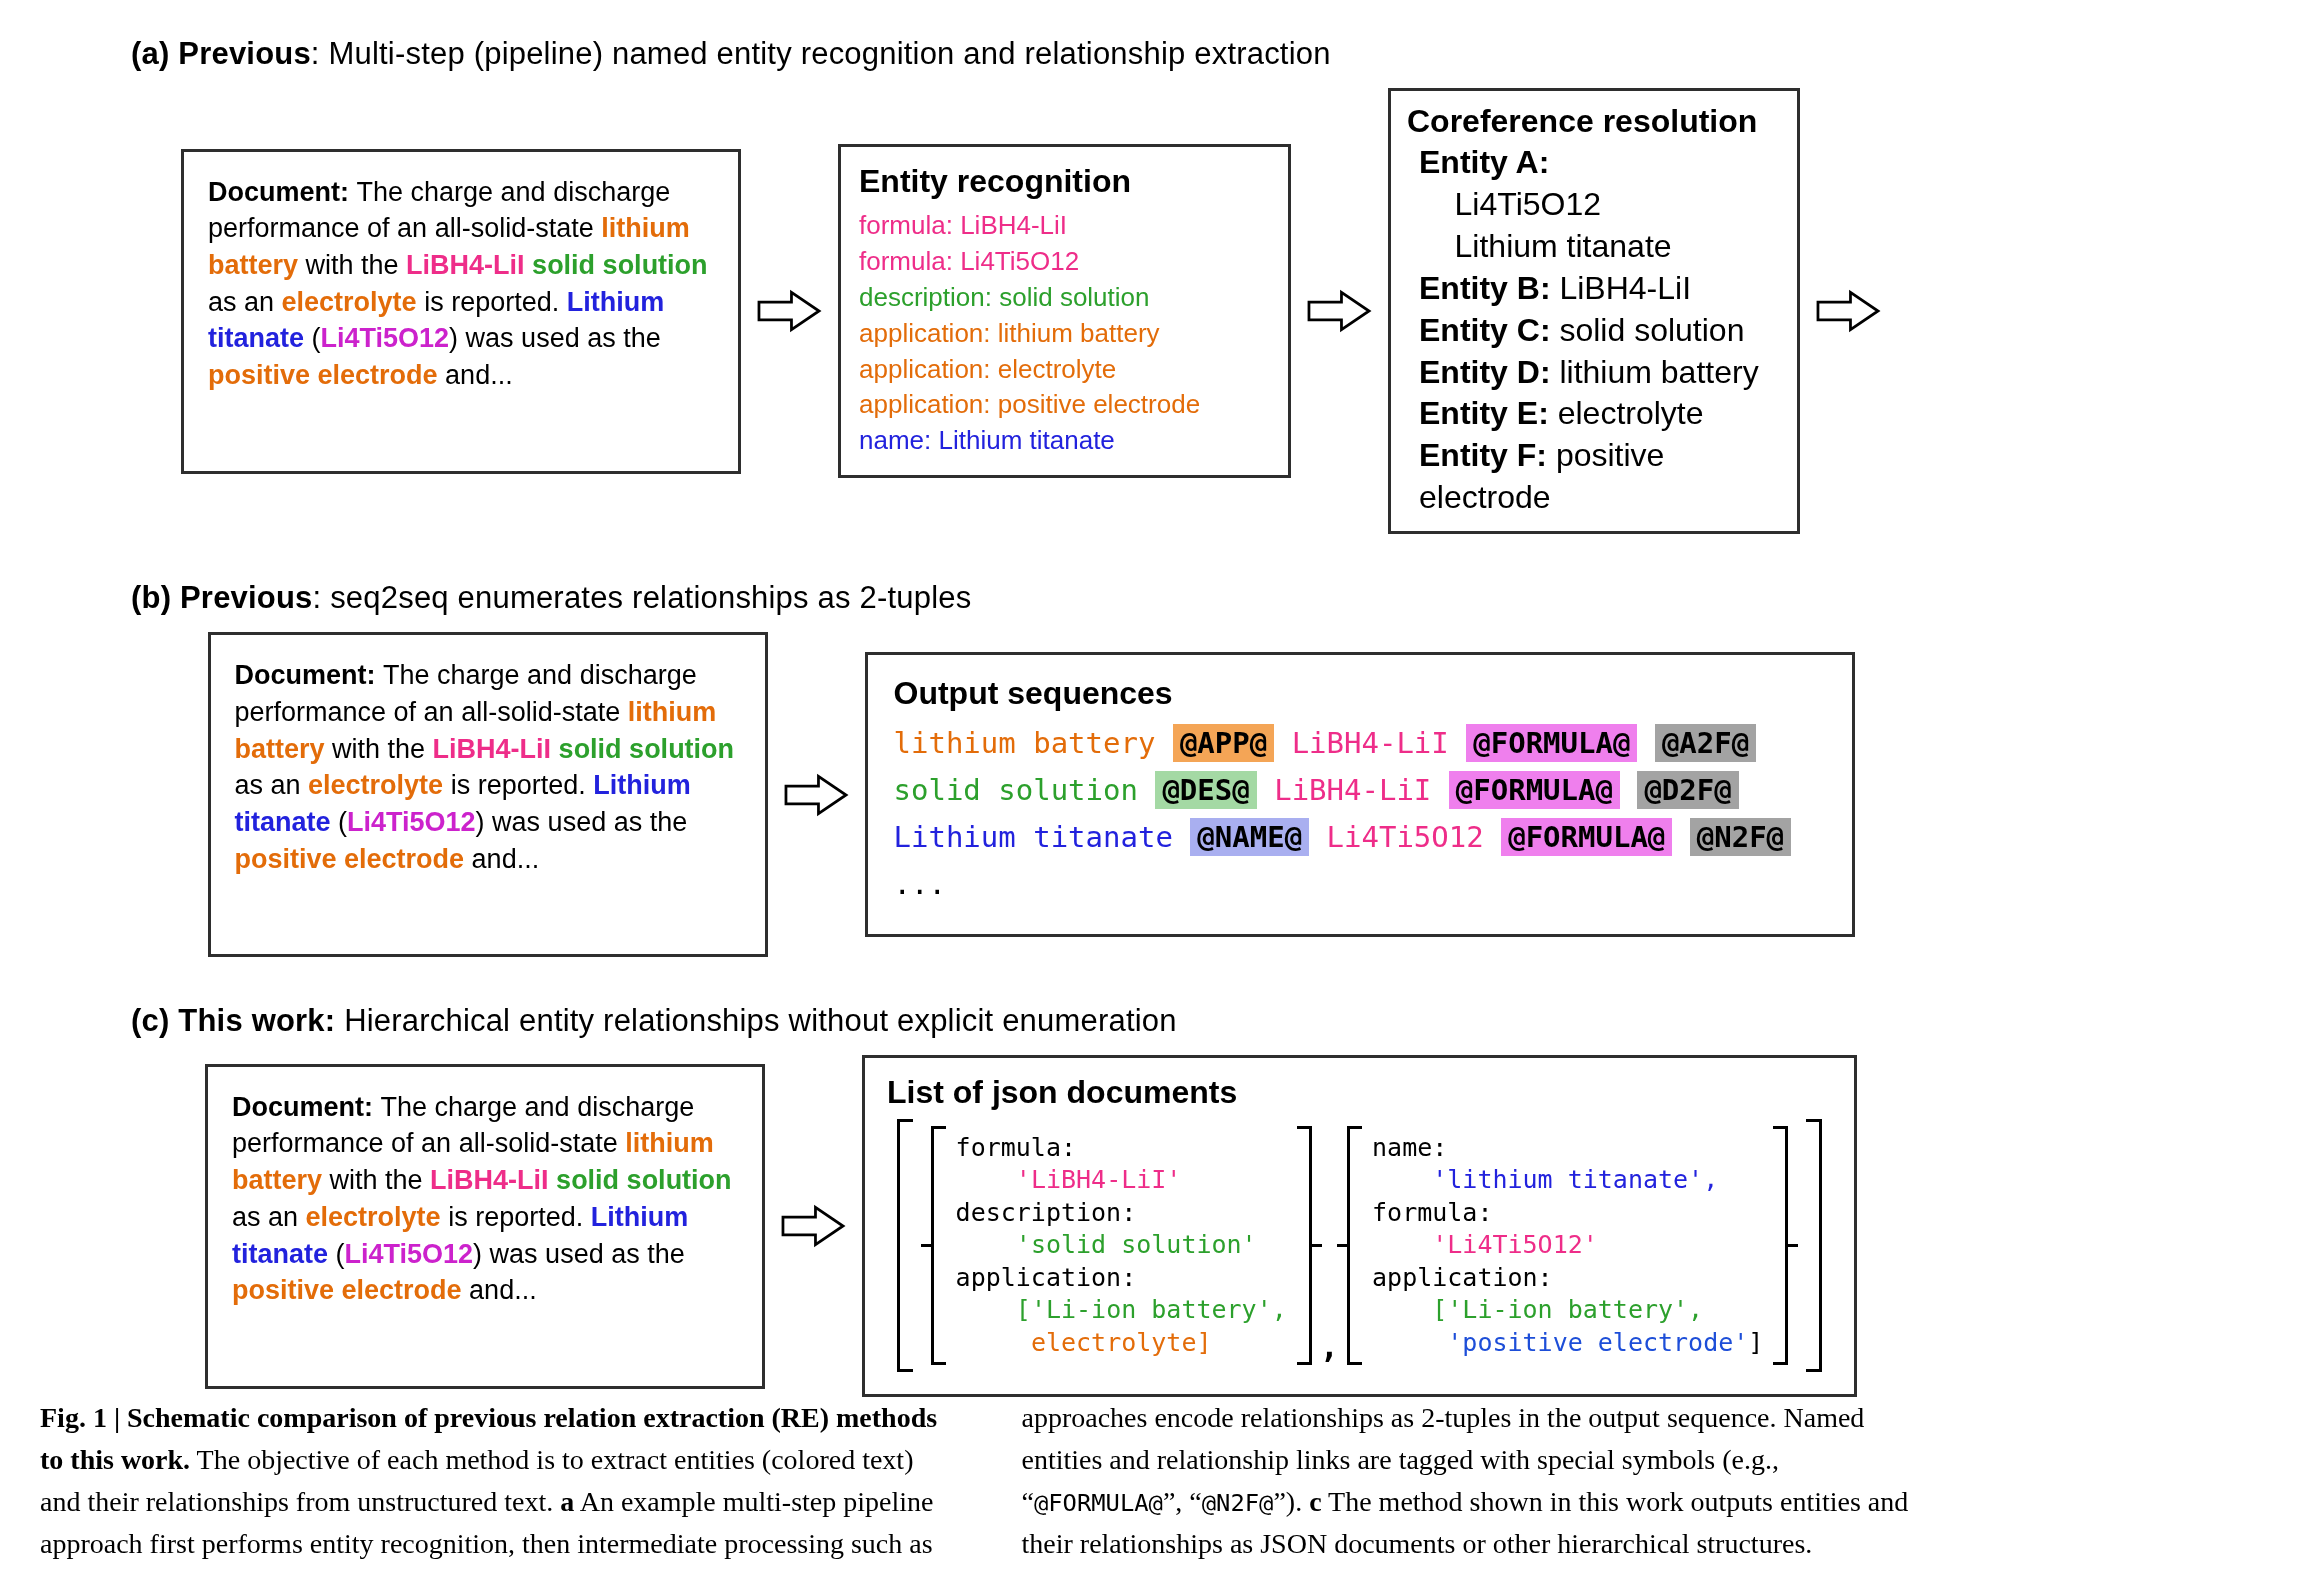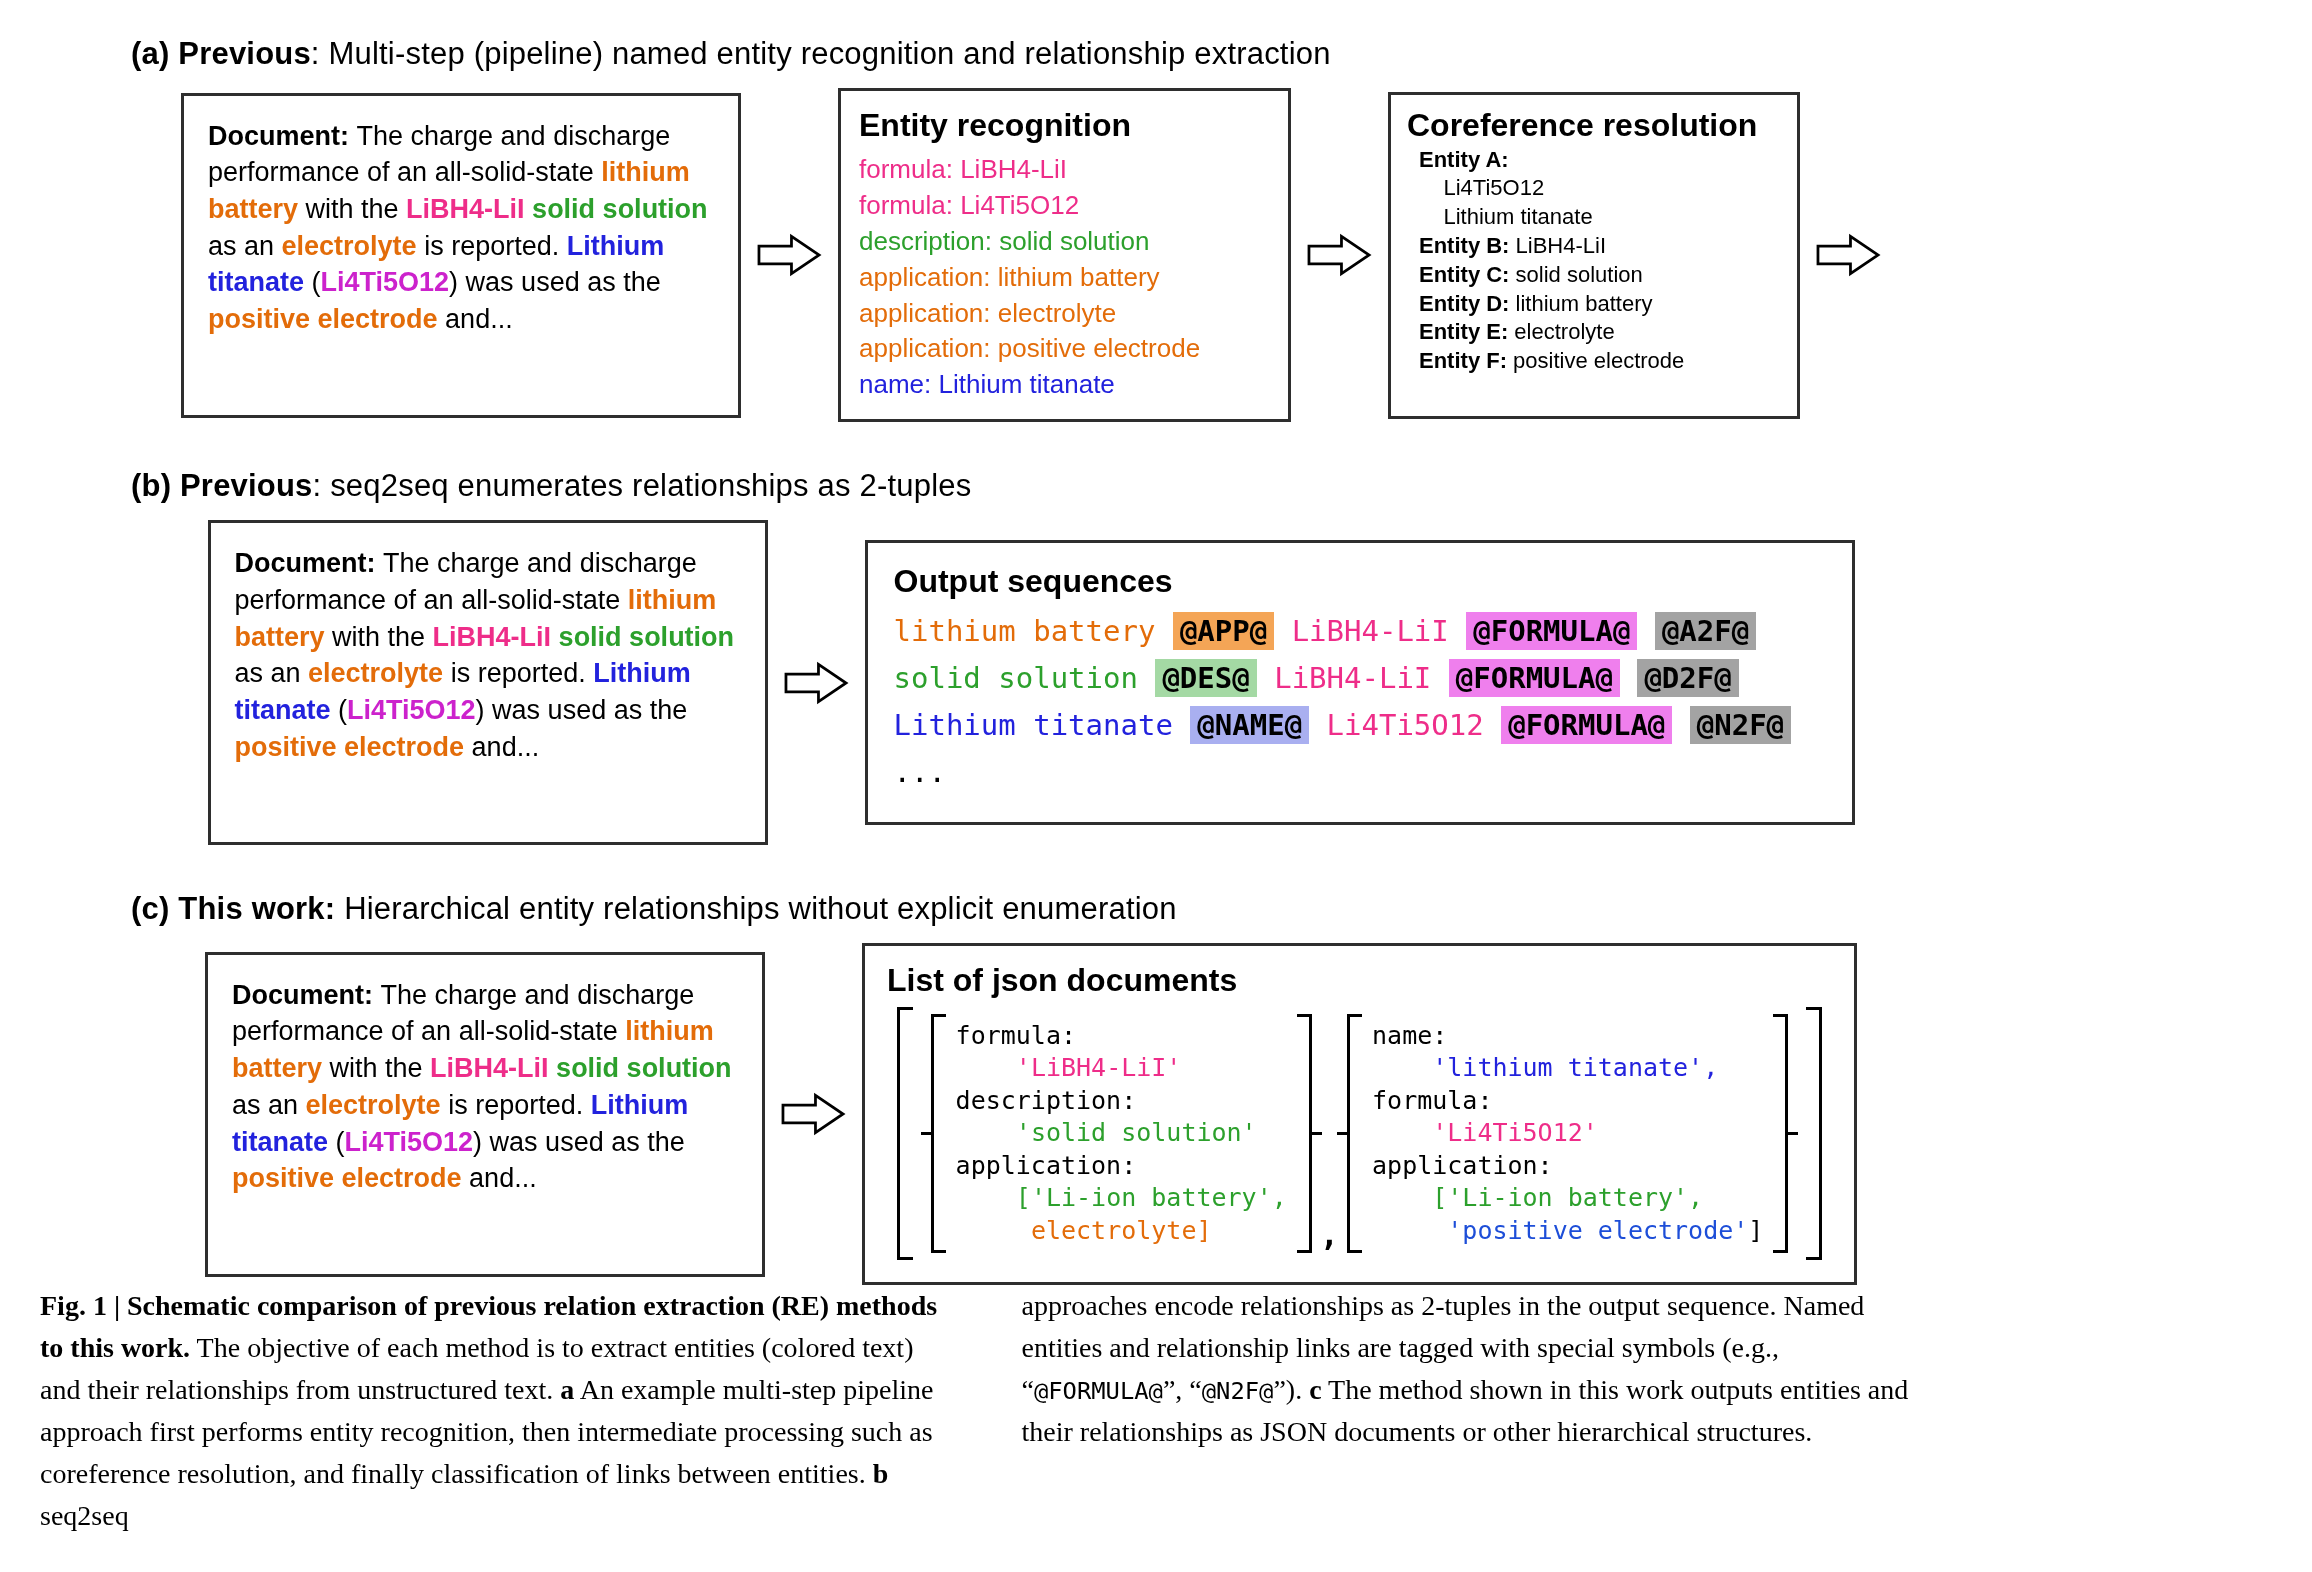--- a/index.html
+++ b/index.html
@@ -19,21 +19,21 @@
 
   .doc-box { width:560px; min-height:325px; padding:22px 24px; font-size:27px; line-height:1.36; }
 
   .box-title { font-weight:bold; font-size:32px; margin-bottom:8px; white-space:pre-line; }
 
   .er-box { width:453px; min-height:319px; padding:16px 18px; }
   .er-content { font-size:26px; line-height:1.38; white-space:pre-wrap; }
 
   .coref-box { width:412px; min-height:327px; padding:12px 16px; }
   .coref-box .box-title { margin-bottom:2px; }
-  .coref-content { font-size:22px; line-height:1.31; white-space:pre-wrap; padding-left:12px; }
+  .coref-content { font-size:32px; line-height:1.31; white-space:pre-wrap; padding-left:12px; }
 
   .re-box { width:348px; min-height:327px; padding:16px 18px; }
   .re-content { margin-top:26px; font-size:27px; line-height:1.45; white-space:pre-wrap; }
 
   .out-box { width:990px; min-height:243px; padding:20px 26px 26px; }
   .seq-line { font-family:"DejaVu Sans Mono","Liberation Mono",monospace; font-size:29px; line-height:1.62; white-space:pre-wrap; }
   .tag { font-weight:bold; padding:2px 7px; color:#000; }
 
   .json-box { width:995px; min-height:342px; padding:16px 22px; }
   .json-list { display:flex; align-items:center; justify-content:center; margin-top:8px; }

